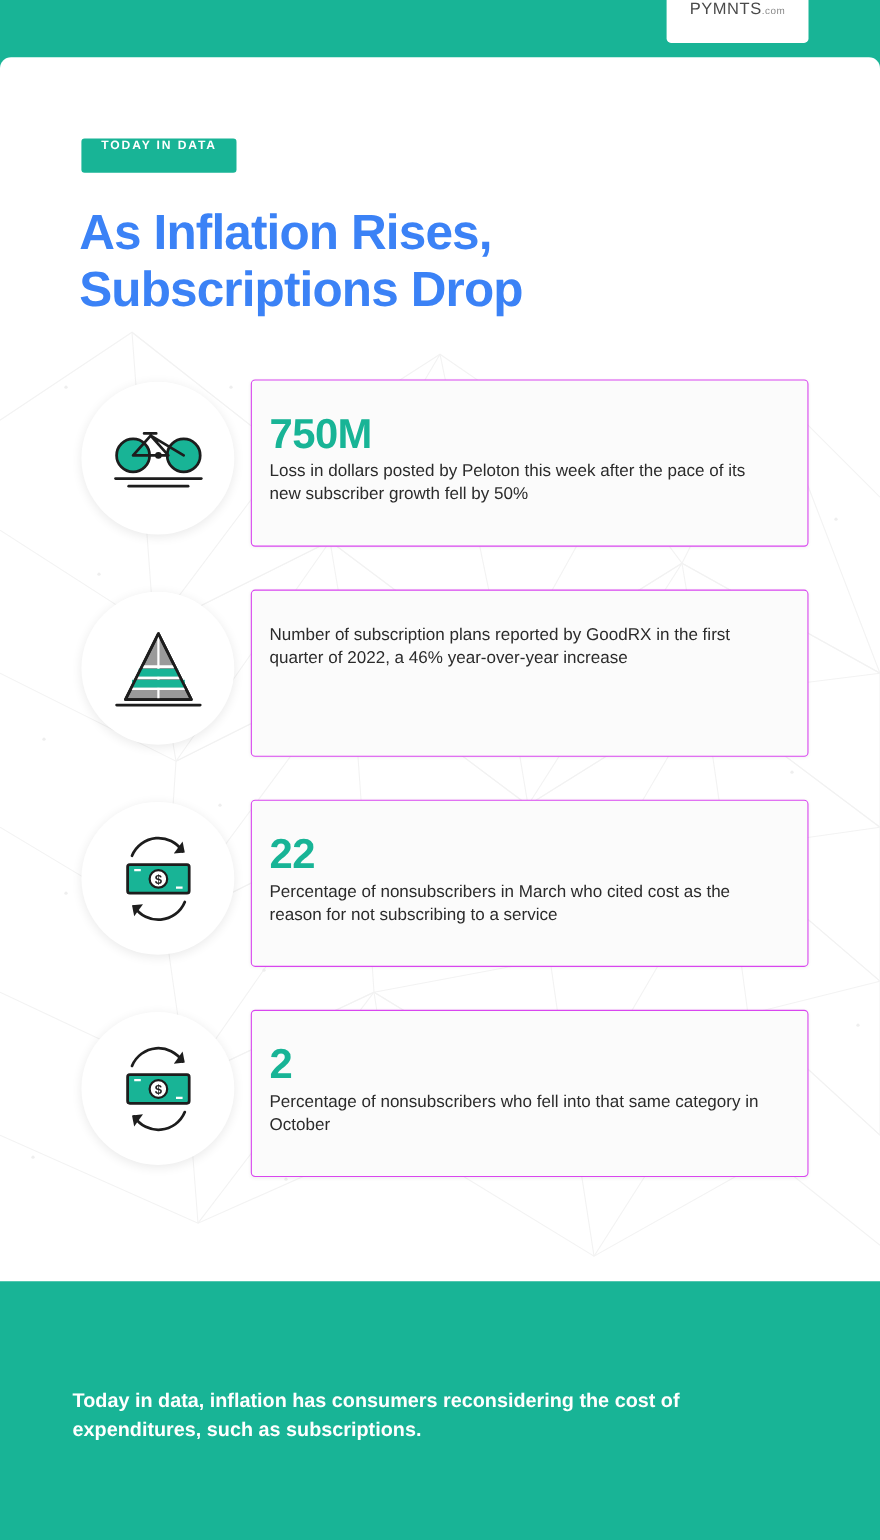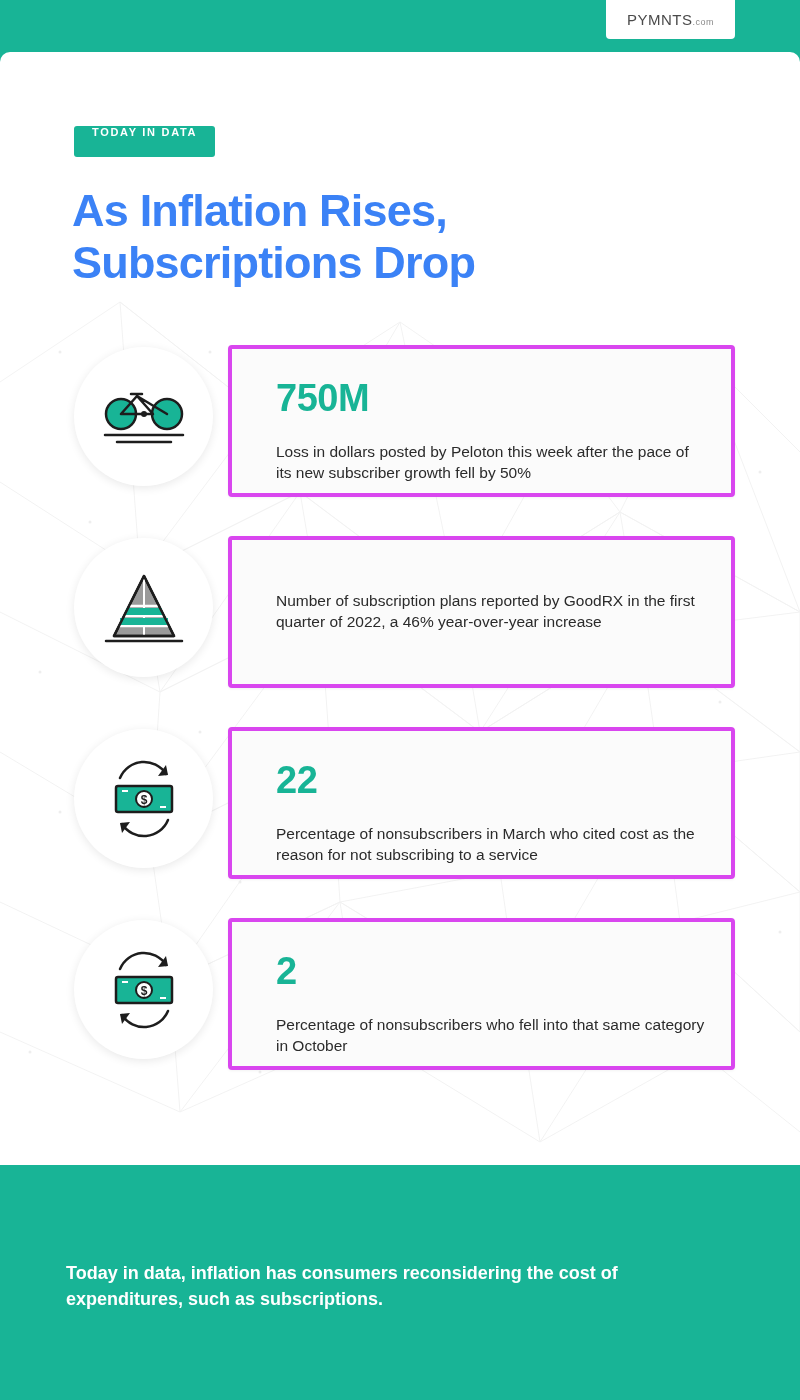--- a/index.html
+++ b/index.html
@@ -19,21 +19,21 @@
     width: 800px; height: 52px;
     background: #18b496;
   }
   .logo-box {
     position: absolute;
     top: 0; left: 606px;
     width: 129px; height: 39px;
     background: #ffffff;
     border-radius: 0 0 4px 4px;
     display: flex;
-    align-items: center;
+    align-items: flex-start;
     justify-content: center;
   }
   .logo-text {
     font-size: 15px;
     letter-spacing: 0.5px;
     color: #4a4a4a;
     font-weight: 400;
   }
   .logo-text .dotcom { font-size: 9px; color: #8a8a8a; }
 
@@ -84,34 +84,34 @@
   .row-1 { top: 293px; }
   .row-2 { top: 484px; }
   .row-3 { top: 675px; }
   .row-4 { top: 866px; }
 
   .card {
     position: absolute;
     left: 228px; top: 0;
     width: 507px; height: 152px;
     background: #fbfbfb;
-    border: 4px solid #d946ef;
+    border: 1px solid #d946ef;
     border-radius: 4px;
     box-shadow: 0 1px 3px rgba(0,0,0,0.05);
-    padding: 28px 26px 0 44px;
+    padding: 28px 26px 0 16px;
   }
   .stat-number {
     color: #18b496;
     font-size: 38px;
     font-weight: bold;
     letter-spacing: -0.5px;
     line-height: 42px;
   }
   .stat-desc {
-    margin-top: 22px;
+    margin-top: 2px;
     color: #2b2b2b;
     font-size: 15.5px;
     line-height: 21px;
     max-width: 455px;
   }
 
   .bubble {
     position: absolute;
     left: 74px; top: 2px;
     width: 139px; height: 139px;

